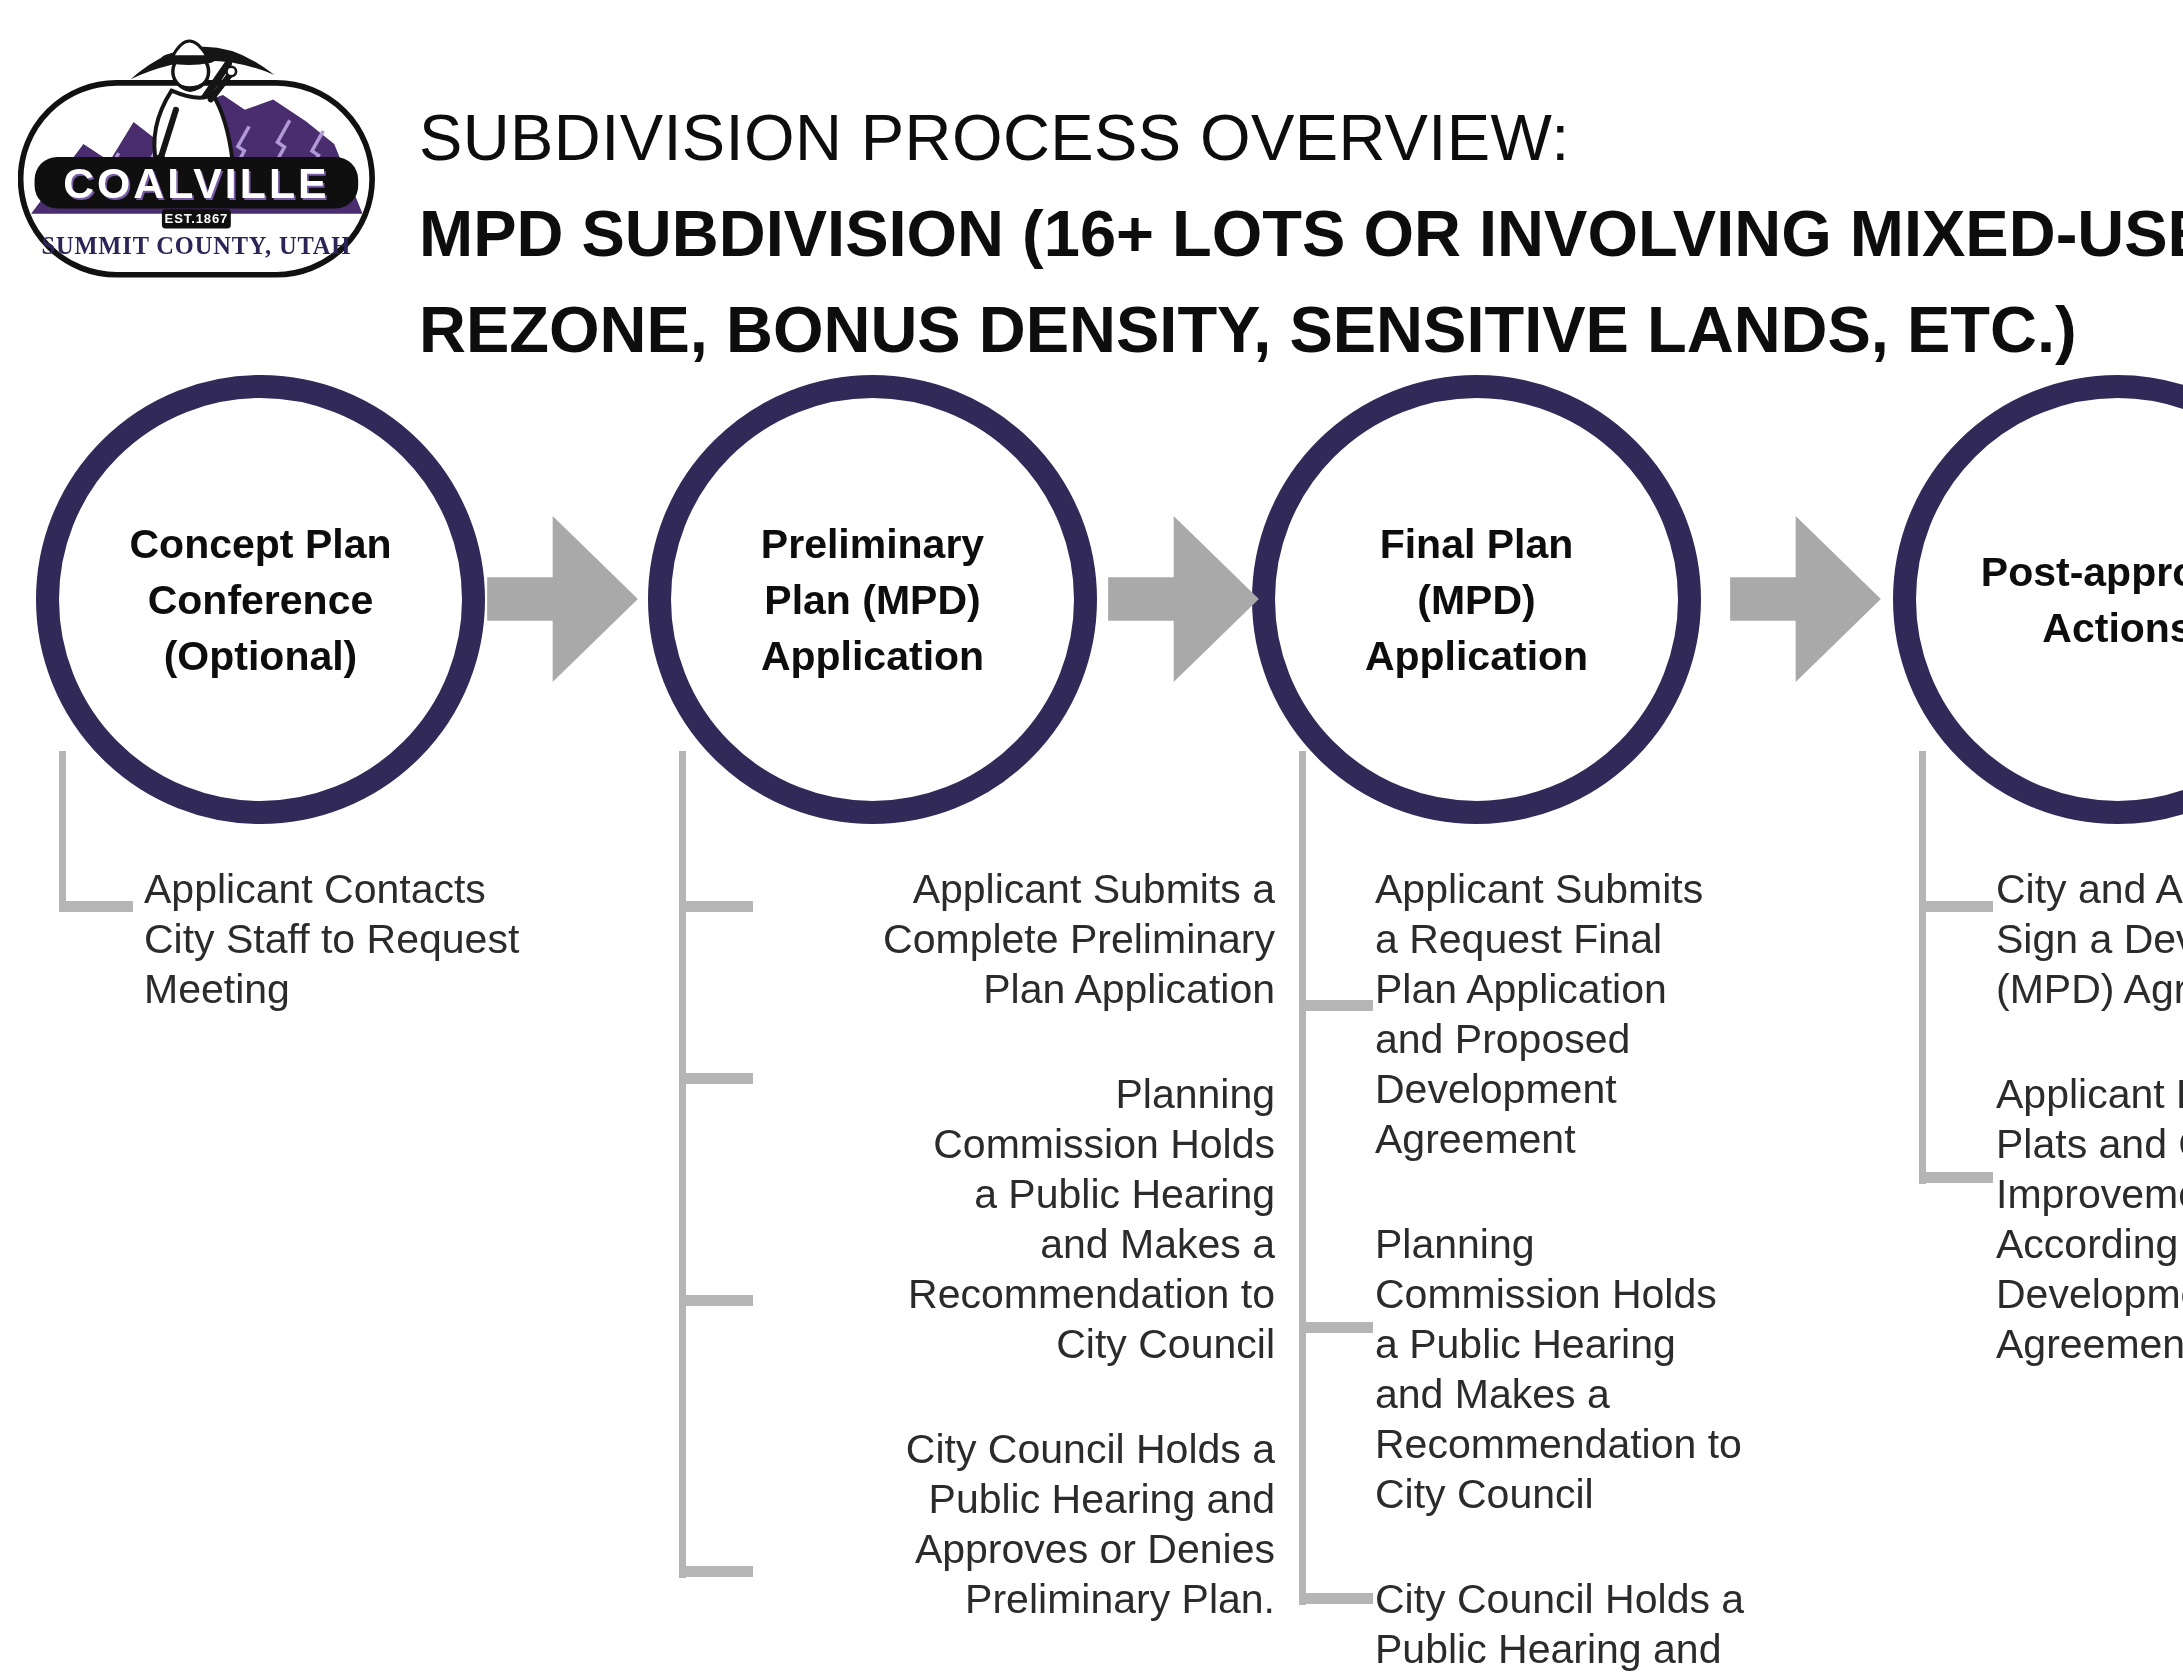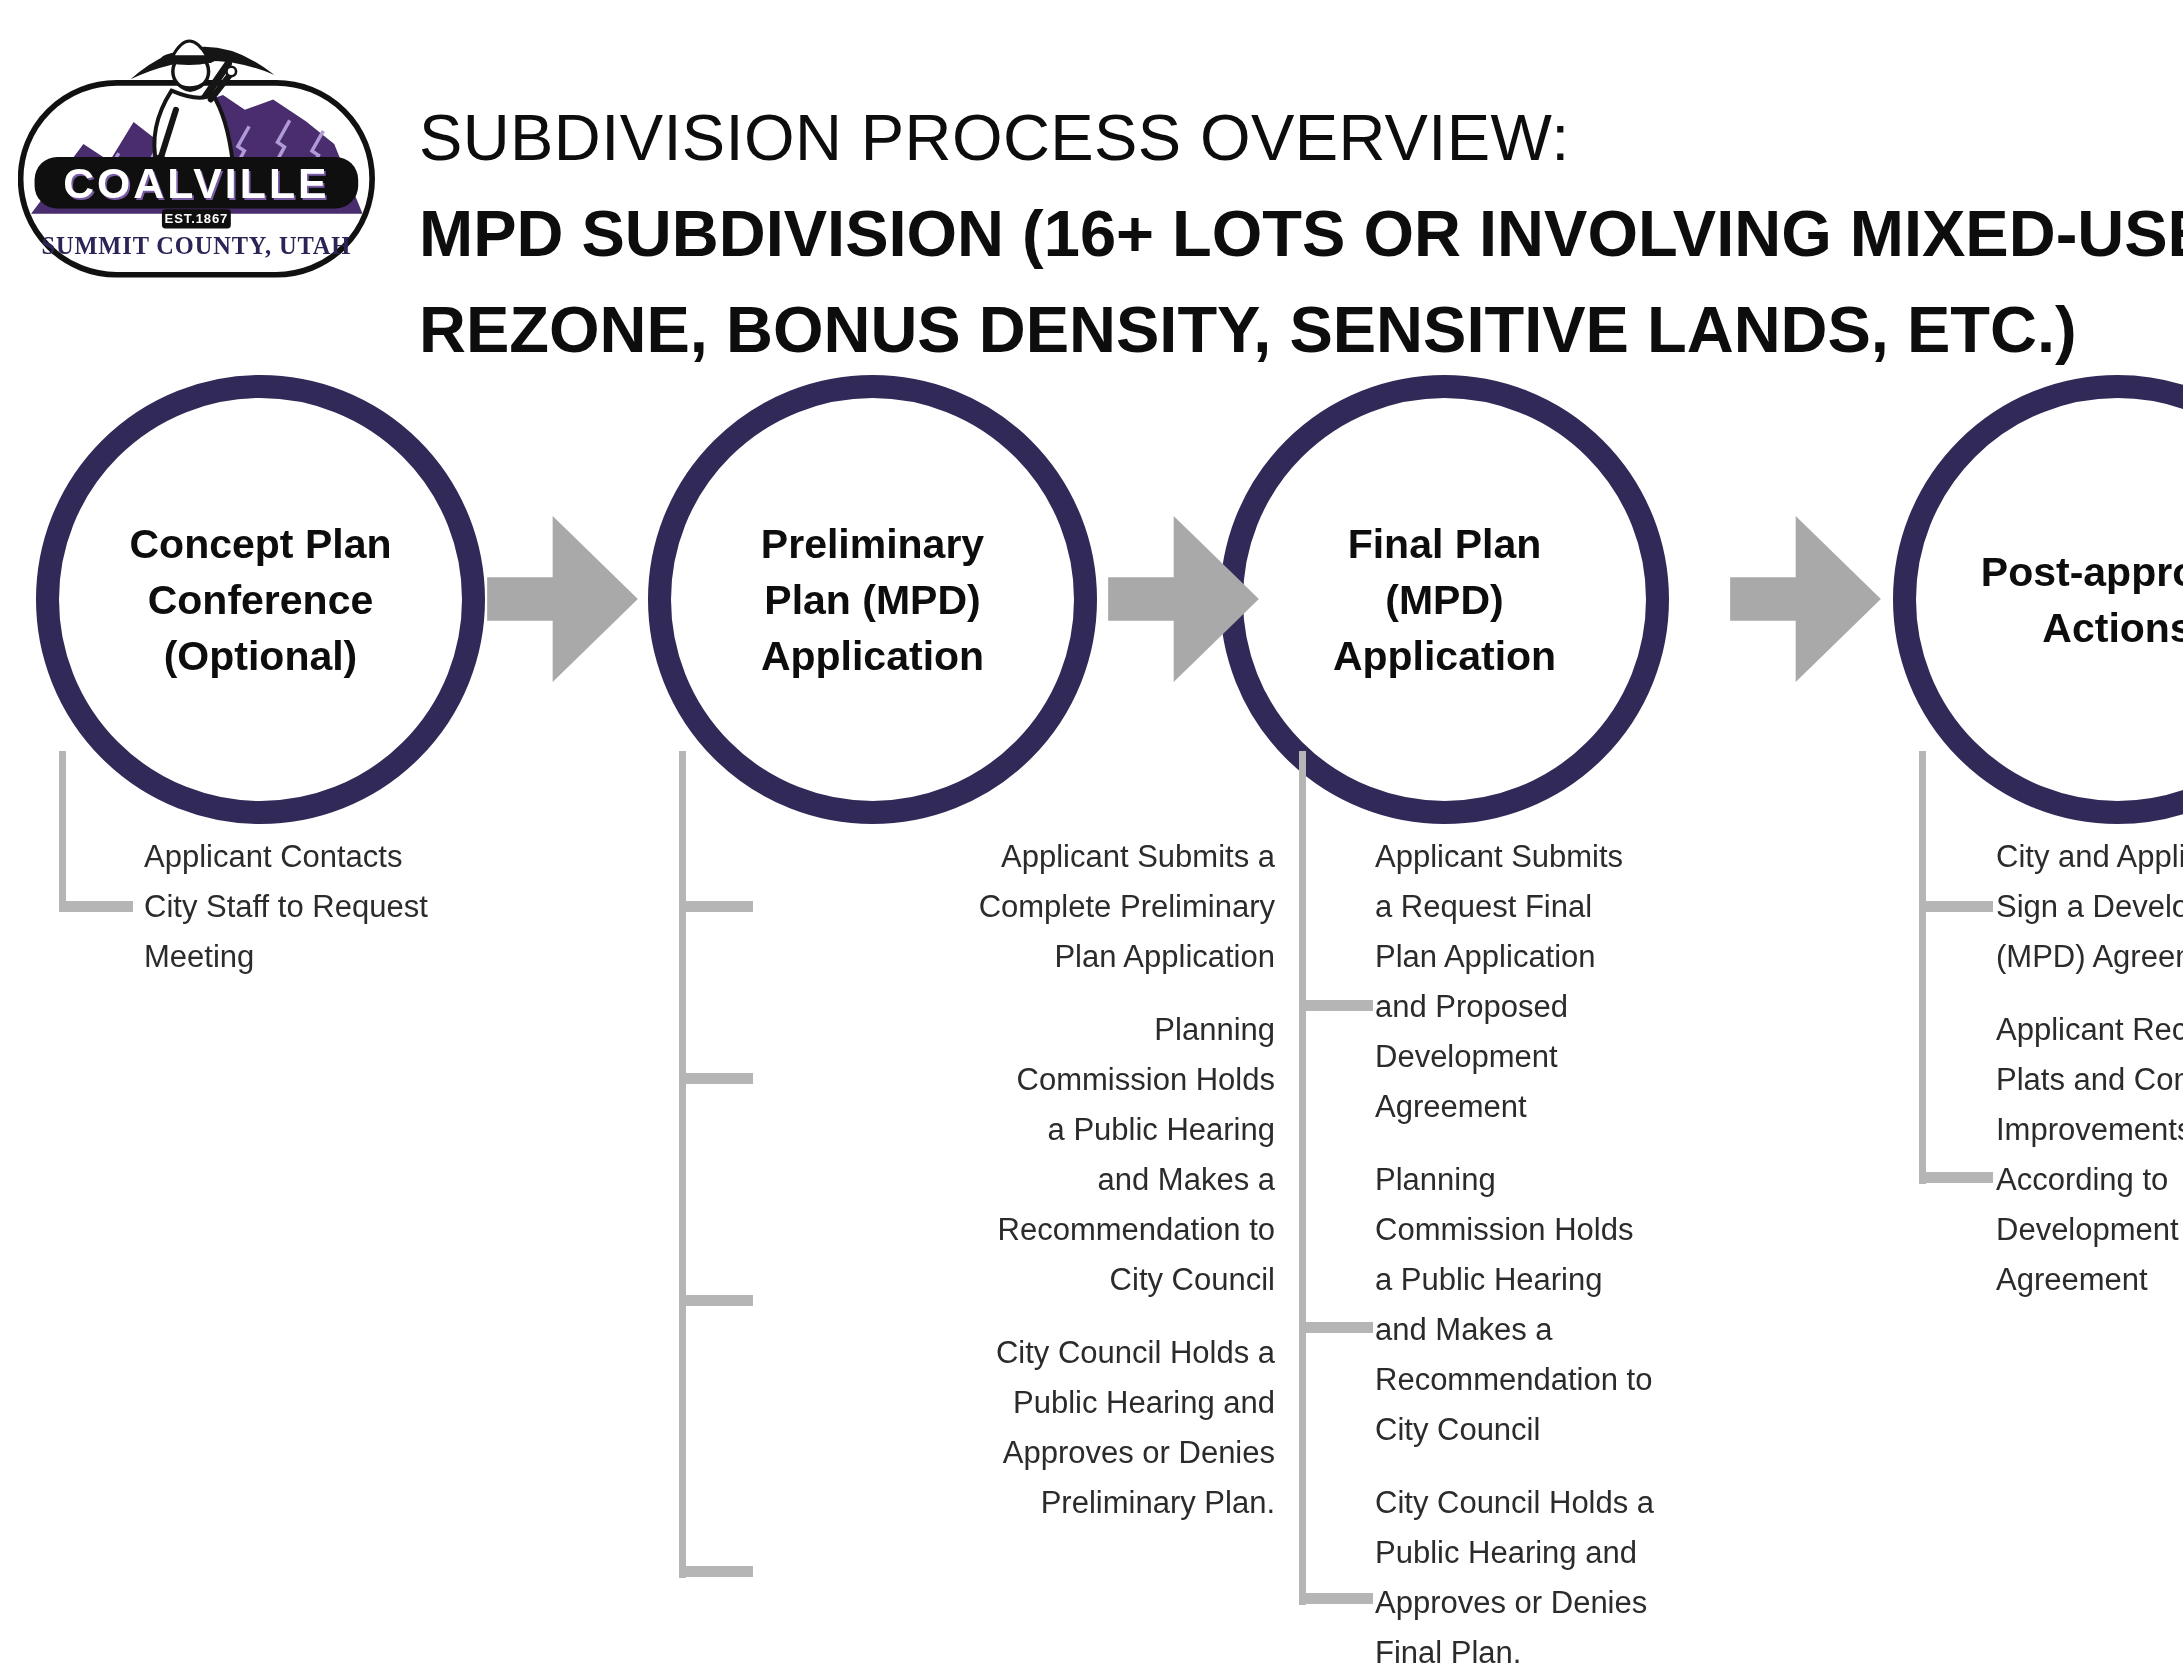--- a/index.html
+++ b/index.html
@@ -26,21 +26,21 @@
   #title{position:absolute;left:419px;top:90px;color:var(--heading-text);}
   #title .t1{font-size:65px;font-weight:500;line-height:96px;letter-spacing:0.4px;}
   #title .t2,#title .t3{font-size:65px;font-weight:800;line-height:96px;letter-spacing:0;}
 
   
   .stage-circle{position:absolute;top:375px;width:449px;height:449px;box-sizing:border-box;
     border:23.6px solid var(--circle-border);border-radius:50%;background:#fff;
     display:flex;align-items:center;justify-content:center;}
   .stage-label{font-size:41px;font-weight:700;line-height:56px;text-align:center;
     white-space:pre-line;color:var(--heading-text);}
-  #circle1{left:36px;} #circle2{left:648px;align-items:center;} #circle3{left:1220px;} #circle4{left:1893px;}
+  #circle1{left:36px;} #circle2{left:648px;align-items:center;} #circle3{left:1252px;} #circle4{left:1893px;}
 
   
   .arrow{position:absolute;top:516px;width:151px;height:166px;}
   .arrow polygon{fill:var(--arrow);}
   #arrow1{left:487px;} #arrow2{left:1108px;} #arrow3{left:1730px;}
 
   
   .vline{position:absolute;width:7px;background:var(--bracket);top:751px;}
   .tick{position:absolute;width:74px;height:11.4px;background:var(--bracket);}
   #vline1{left:59px;height:161px;} 
@@ -48,21 +48,21 @@
   #vline3{left:1299px;height:854px;}
   #vline4{left:1919px;height:433px;}
   .c1{left:59px;} .c2{left:679px;} .c3{left:1299px;} .c4{left:1919px;}
   #t1a{top:901px;}
   #t2a{top:901px;} #t2b{top:1073px;} #t2c{top:1295px;} #t2d{top:1566px;}
   #t3a{top:1000px;} #t3b{top:1322px;} #t3c{top:1593px;}
   #t4a{top:901px;} #t4b{top:1172px;}
 
   
   .steps{position:absolute;top:832px;display:flex;flex-direction:column;gap:23px;width:515px;}
-  .step{font-size:31px;line-height:50px;color:var(--body-text);white-space:pre-line;}
+  .step{font-size:41px;line-height:50px;color:var(--body-text);white-space:pre-line;margin-top:32px;}
   #steps1{left:144px;} #steps2{left:760px;text-align:right;} #steps3{left:1375px;} #steps4{left:1996px;}
 </style>
 </head>
 <body>
 
 <div id="canvas" style="--circle-border: #312a58; --arrow: #a9a9a9; --bracket: #b5b5b5; --body-text: #2b2b2b; --heading-text: #0d0d0d; --logo-purple: #4a2d6e; --logo-lightning: #b09ad6; --logo-navy: #2c2456;">
 
   <svg id="logo" viewBox="0 0 830 800" aria-hidden="true">
     <defs>
       <clipPath id="pillClip">

